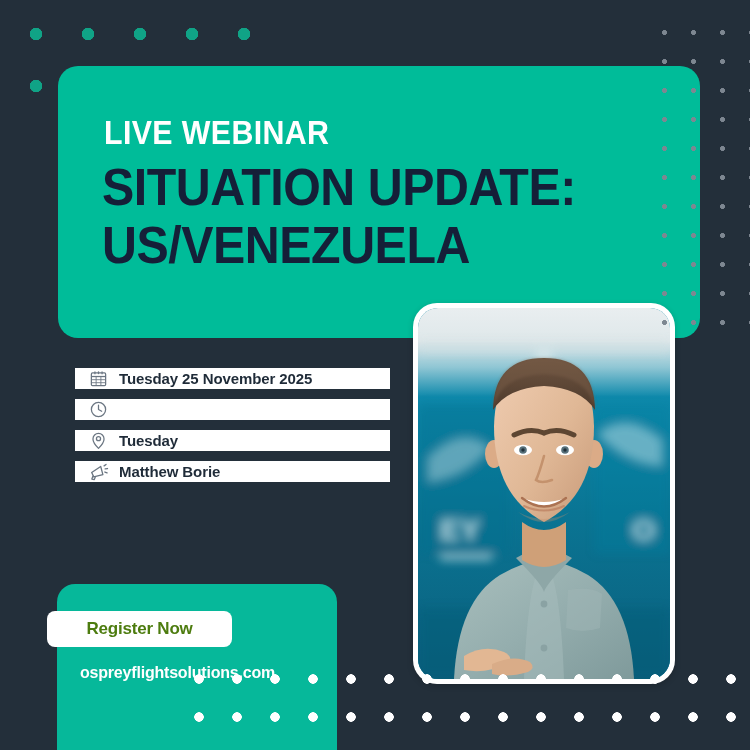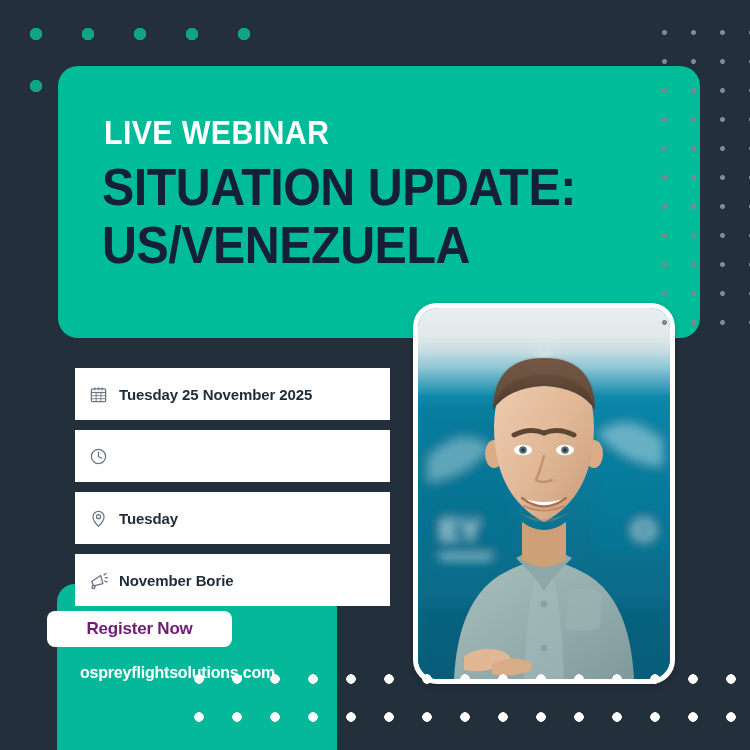--- a/index.html
+++ b/index.html
@@ -67,21 +67,21 @@
   }
 
   
   #info-list {
     position:absolute;
     left:75px; top:368px; width:315px;
     z-index:4;
     display:flex; flex-direction:column; gap:10px;
   }
   .info-row {
-    height:52px;
+    height:21px;
     background:#ffffff;
     display:flex;
     align-items:center;
     padding-left:12px;
     gap:10px;
   }
   .info-icon {
     width:22px; height:22px;
     flex:0 0 22px;
     display:flex; align-items:center; justify-content:center;
@@ -108,21 +108,21 @@
     position:absolute;
     left:47px; top:611px;
     width:185px; height:36px;
     background:#ffffff;
     border-radius:8px;
     display:flex; align-items:center; justify-content:center;
     z-index:5;
     cursor:pointer;
   }
   #register-label {
-    color:#701a75;
+    color:#4d7c0f;
     font-size:17px;
     font-weight:bold;
     letter-spacing:-0.2px;
   }
   #website-url {
     position:absolute;
     left:80px; top:664px;
     color:#ffffff;
     font-size:16px;
     font-weight:bold;
@@ -205,21 +205,21 @@
     <div class="info-row">
       <span class="info-icon">
         <svg width="21" height="21" viewBox="0 0 24 24" fill="none" stroke="#6b7682" stroke-width="1.5" stroke-linejoin="round" stroke-linecap="round">
           <path d="M4.2 13.2 L14.5 6.2 L17 15.6 L6.6 18.1 Z"></path>
           <path d="M5.6 17.4 L4.4 20.6 L7.2 21.3 L8.3 18.4"></path>
           <line x1="18.4" y1="5.6" x2="20.6" y2="4.0"></line>
           <line x1="19.6" y1="9.0" x2="22.3" y2="8.6"></line>
           <line x1="19.3" y1="12.6" x2="21.8" y2="13.6"></line>
         </svg>
       </span>
-      <span class="info-text">November Borie</span>
+      <span class="info-text">Matthew Borie</span>
     </div>
 
   </div>
 
   <div id="cta-panel"></div>
 
   <div id="register-button">
     <span id="register-label">Register Now</span>
   </div>
 

